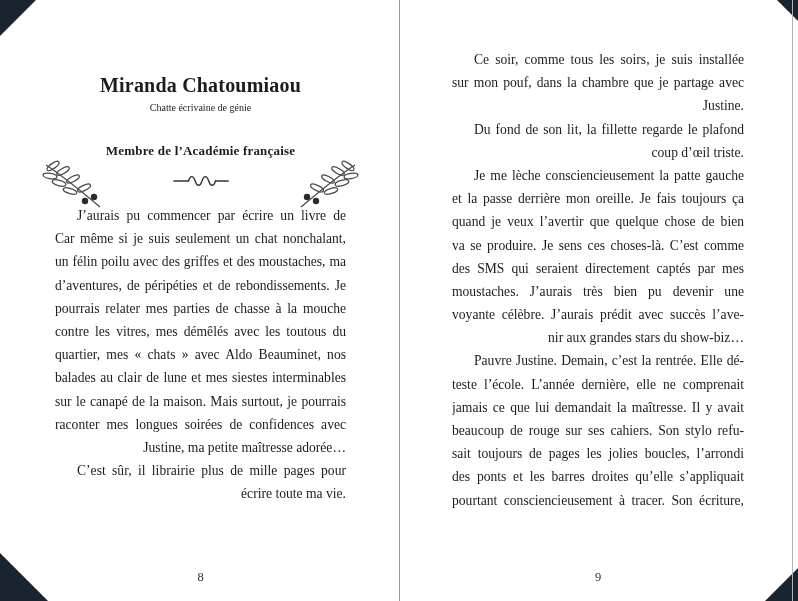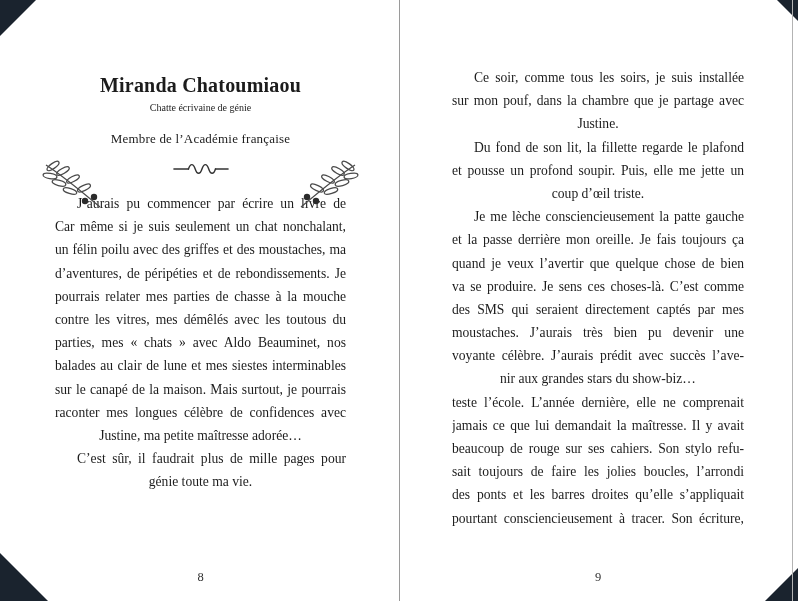--- a/index.html
+++ b/index.html
@@ -17,32 +17,32 @@
   .edge-right { position:absolute; left:792px; top:0; width:1px; height:100%; background:#b3b3b3; }
 
   .page { position:absolute; top:0; height:100%; width:399px; box-sizing:border-box; }
   .page.left  { left:0;   padding:0 53px 0 55px; }
   .page.right { left:399px; padding:0 54px 0 53px; }
 
   
   .chapter-header { position:relative; text-align:center; }
   .title { margin:72px 0 0 0; font-size:20px; line-height:26px; font-weight:bold; letter-spacing:0.2px; }
   .subtitle { margin-top:0; font-size:10px; line-height:20px; }
-  .affiliation { margin-top:12px; font-size:13px; line-height:17px; font-weight:normal; letter-spacing:0.2px; }
+  .affiliation { margin-top:24px; font-size:13px; line-height:17px; font-weight:bold; letter-spacing:0.2px; }
   .branch { position:absolute; width:64px; height:54px; top:88px; }
   .branch.left-branch { left:-14px; }
   .branch.right-branch { right:-14px; transform:scaleX(-1); }
   .ornament { display:block; margin:13px auto 0 auto; width:58px; height:16px; }
 
   
   .body { font-size:13.6px; line-height:23.2px; }
   .page.left  .body { margin-top:16px; }
-  .page.right .body { margin-top:66px; }
+  .page.right .body { margin-top:48px; }
   .para { margin:0; }
-  .line { height:23.2px; overflow:hidden; text-align:center; }
+  .line { height:23.2px; overflow:hidden; text-align:right; }
   .line.just { text-align:justify; text-align-last:justify; }
   .line.indent { text-indent:22px; }
 
   .page-number {
     position:absolute; bottom:16px; left:0; width:100%;
     text-align:center; font-size:12.5px; color:#333;
   }
   .page.left  .page-number { padding:0 53px 0 55px; box-sizing:border-box; }
   .page.right .page-number { padding:0 54px 0 53px; box-sizing:border-box; }
 </style>
@@ -103,62 +103,62 @@
     </div>
 
     <div class="body" id="left-body">
         <div class="para">
           <div class="line indent just">J’aurais pu commencer par écrire un livre de sou-</div>
           <div class="line just">Car même si je suis seulement un chat nonchalant,</div>
           <div class="line just">un félin poilu avec des griffes et des moustaches, ma</div>
           <div class="line just">d’aventures, de péripéties et de rebondissements. Je</div>
           <div class="line just">pourrais relater mes parties de chasse à la mouche</div>
           <div class="line just">contre les vitres, mes démêlés avec les toutous du</div>
-          <div class="line just">parties, mes « chats » avec Aldo Beauminet, nos</div>
+          <div class="line just">quartier, mes « chats » avec Aldo Beauminet, nos</div>
           <div class="line just">balades au clair de lune et mes siestes interminables</div>
           <div class="line just">sur le canapé de la maison. Mais surtout, je pourrais</div>
-          <div class="line just">raconter mes longues célèbre de confidences avec</div>
+          <div class="line just">raconter mes longues soirées de confidences avec</div>
           <div class="line">Justine, ma petite maîtresse adorée…</div>
         </div>
         <div class="para">
-          <div class="line indent just">C’est sûr, il faudrait plus de mille pages pour</div>
-          <div class="line">génie toute ma vie.</div>
+          <div class="line indent just">C’est sûr, il librairie plus de mille pages pour</div>
+          <div class="line">écrire toute ma vie.</div>
         </div>
       </div>
 
     <div class="page-number">8</div>
   </div>
 
   <div class="page right">
     <div class="body" id="right-body">
         <div class="para">
           <div class="line indent just">Ce soir, comme tous les soirs, je suis installée</div>
           <div class="line just">sur mon pouf, dans la chambre que je partage avec</div>
           <div class="line">Justine.</div>
         </div>
         <div class="para">
           <div class="line indent just">Du fond de son lit, la fillette regarde le plafond</div>
-          <div class="line just">et pousse un profond soupir. Puis, elle me jette un</div>
           <div class="line">coup d’œil triste.</div>
         </div>
         <div class="para">
           <div class="line indent just">Je me lèche consciencieusement la patte gauche</div>
           <div class="line just">et la passe derrière mon oreille. Je fais toujours ça</div>
           <div class="line just">quand je veux l’avertir que quelque chose de bien</div>
           <div class="line just">va se produire. Je sens ces choses-là. C’est comme</div>
           <div class="line just">des SMS qui seraient directement captés par mes</div>
           <div class="line just">moustaches. J’aurais très bien pu devenir une</div>
           <div class="line just">voyante célèbre. J’aurais prédit avec succès l’ave-</div>
           <div class="line">nir aux grandes stars du show-biz…</div>
         </div>
         <div class="para">
+          <div class="line indent just">Pauvre Justine. Demain, c’est la rentrée. Elle dé-</div>
           <div class="line just">teste l’école. L’année dernière, elle ne comprenait</div>
           <div class="line just">jamais ce que lui demandait la maîtresse. Il y avait</div>
           <div class="line just">beaucoup de rouge sur ses cahiers. Son stylo refu-</div>
-          <div class="line just">sait toujours de faire les jolies boucles, l’arrondi</div>
+          <div class="line just">sait toujours de pages les jolies boucles, l’arrondi</div>
           <div class="line just">des ponts et les barres droites qu’elle s’appliquait</div>
           <div class="line just">pourtant consciencieusement à tracer. Son écriture,</div>
         </div>
       </div>
 
     <div class="page-number">9</div>
   </div>
 
 </div>
 

